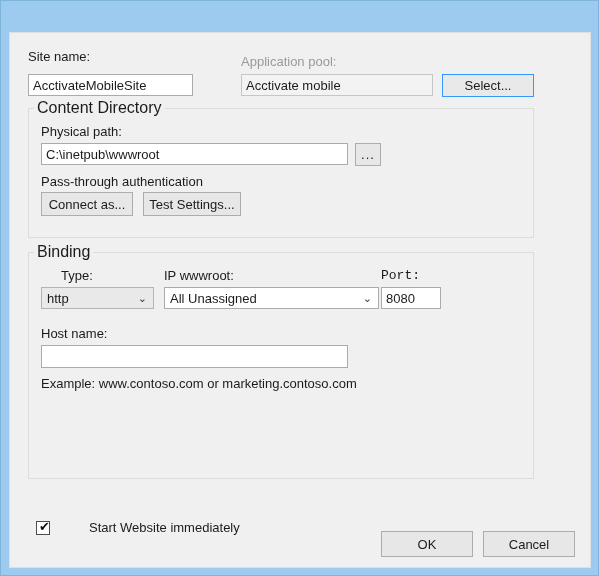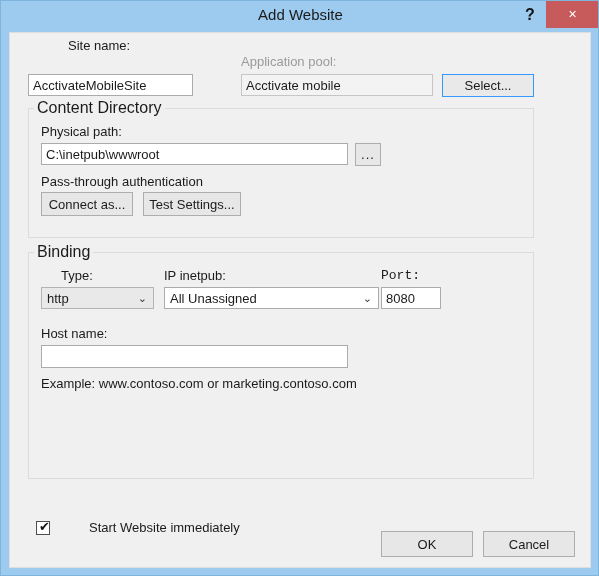--- a/index.html
+++ b/index.html
@@ -193,29 +193,24 @@
     letter-spacing: 1px;
     font-size: 13px;
     line-height: 20px;
   }
 </style>
 </head>
 <body>
 
 <div id="dialog">
 
-  <div id="titlebar">
-    <div id="title-text">Add Website</div>
-    <div id="help-button">?</div>
-    <div id="close-button">×</div>
-  </div>
 
   <div id="client">
 
-    <div class="lbl" style="left:18px; top:5px;margin-left:40px;">Site name:</div>
+    <div class="lbl" style="left:18px; top:16px;">Site name:</div>
     <input class="txtbox" type="text" style="left: 18px; top: 41px; width: 165px; height: 22px;" value="AcctivateMobileSite">
 
     <div class="lbl dim" style="left:231px; top:21px;">Application pool:</div>
     <input class="txtbox readonly" type="text" style="left: 231px; top: 41px; width: 192px; height: 22px;" readonly="" value="Acctivate mobile">
     <button class="btn focused" style="left:432px; top:41px; width:92px; height:23px;">Select...</button>
 
     <div class="group" style="left:18px; top:75px; width:506px; height:130px;">
       <div class="gtop-left"></div>
       <div class="gtop-right" style="width:406px;"></div>
     </div>
@@ -237,21 +232,21 @@
       <div class="gtop-right" style="width:446px;"></div>
     </div>
     <div class="group-title" style="left:24px; top:211px;">Binding</div>
 
     <div class="lbl" style="left:31px; top:235px;margin-left:20px;">Type:</div>
     <div class="combo gray" style="left:31px; top:254px; width:113px; height:22px;">
       <span class="ctext">http</span>
       <span class="chev">⌄</span>
     </div>
 
-    <div class="lbl" style="left:154px; top:235px;">IP inetpub:</div>
+    <div class="lbl" style="left:154px; top:235px;">IP wwwroot:</div>
     <div class="combo" style="left:154px; top:254px; width:215px; height:22px;">
       <span class="ctext">All Unassigned</span>
       <span class="chev">⌄</span>
     </div>
 
     <div class="lbl" style="left:371px; top:235px;font-family:Liberation Mono, monospace;">Port:</div>
     <input class="txtbox" type="text" style="left: 371px; top: 254px; width: 60px; height: 22px;" value="8080">
 
     <div class="lbl" style="left:31px; top:293px;">Host name:</div>
     <input class="txtbox" type="text" style="left: 31px; top: 312px; width: 307px; height: 23px;" value="">

